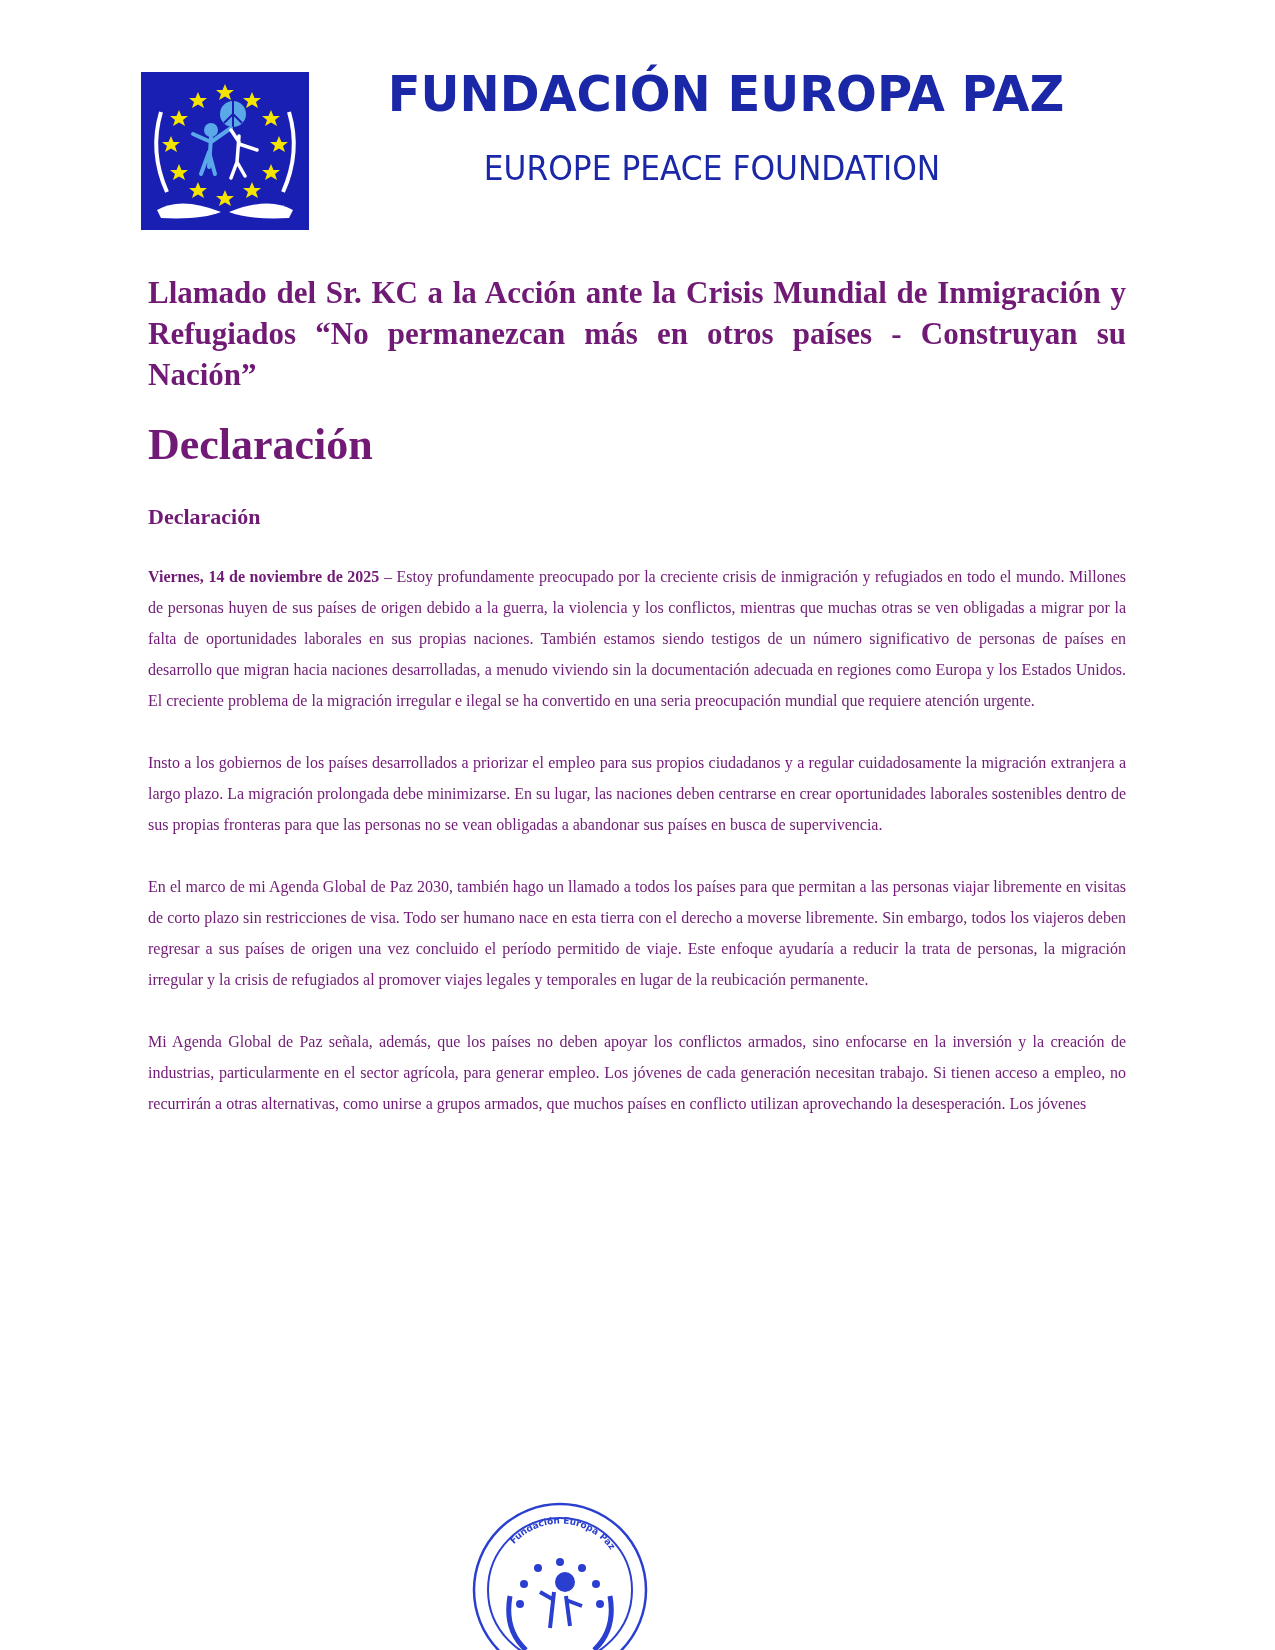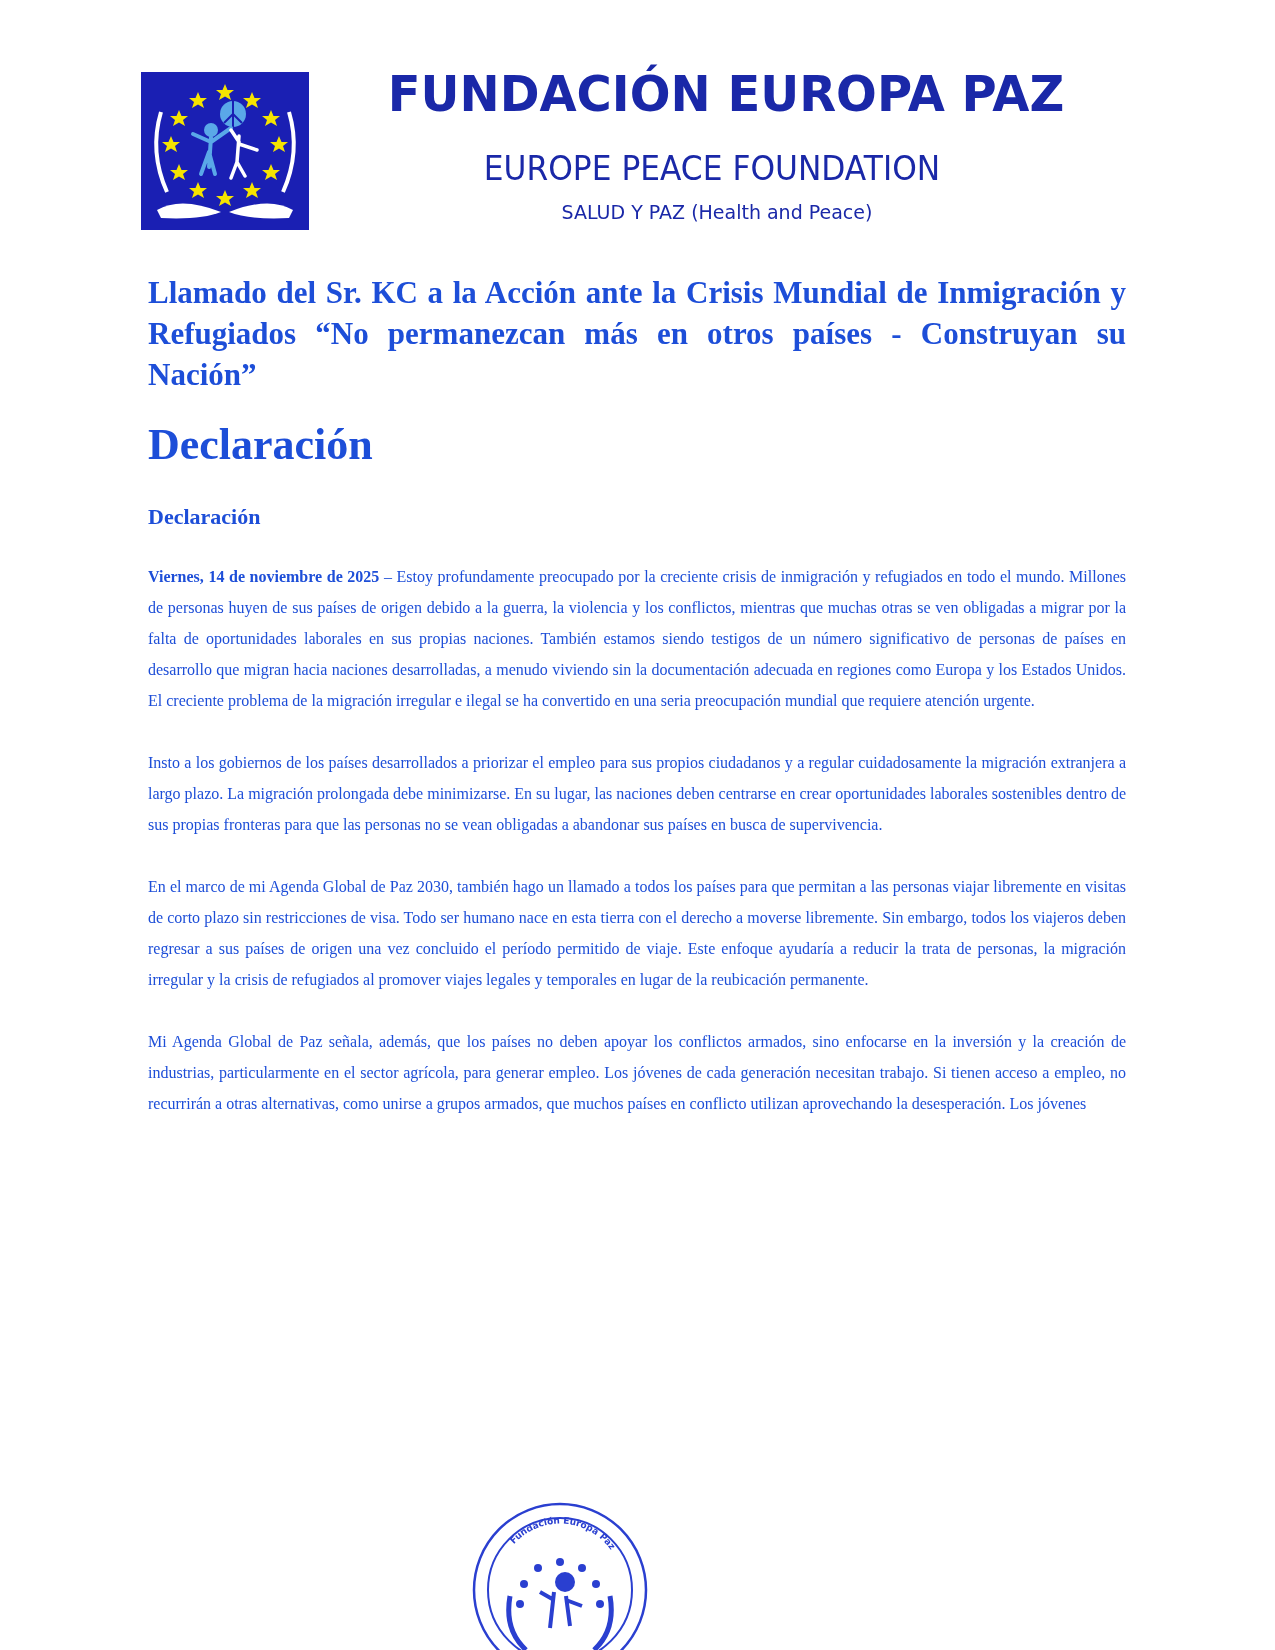--- a/index.html
+++ b/index.html
@@ -7,21 +7,21 @@
     .page { position: absolute; left: 0; top: 0; width: 1275px; height: 1208px; background: #fff; }
 
     .logo { position: absolute; left: 141px; top: 72px; width: 168px; height: 158px; background: #1a1fb3; }
     .logo svg { width: 100%; height: 100%; display: block; }
 
     .brand { position: absolute; left: 360px; top: 64px; width: 740px; text-align: center; color: #1a28a8; font-family: "DejaVu Sans", sans-serif; }
     .brand-title { font-size: 50px; font-weight: bold; letter-spacing: 0px; line-height: 60px; margin-left: -8px; white-space: nowrap; transform: scaleX(0.96); transform-origin: center; }
     .brand-sub { font-size: 34px; line-height: 44px; margin-top: 22px; white-space: nowrap; transform: scaleX(0.92); transform-origin: center; margin-left: -36px; }
     .brand-tag { font-size: 19px; line-height: 24px; margin-top: 10px; white-space: nowrap; margin-left: -26px; }
 
-    .content { position: absolute; left: 148px; top: 272px; width: 978px; font-family: "Liberation Serif", serif; color: #1d4ed8; }
+    .content { position: absolute; left: 148px; top: 272px; width: 978px; font-family: "Liberation Serif", serif; color: #701a75; }
     .headline { font-size: 31px; font-weight: bold; line-height: 41px; text-align: justify; margin: 0; }
     .h1 { font-size: 44px; font-weight: bold; line-height: 52px; margin: 24px 0 0 0; }
     .h3 { font-size: 22px; font-weight: bold; line-height: 28px; margin: 32px 0 0 0; }
     .para { font-size: 16px; line-height: 31px; text-align: justify; margin: 0; }
     .para + .para { margin-top: 31px; }
     .body { margin-top: 30px; }
     .date { font-weight: bold; }
 
     .seal { position: absolute; left: 470px; top: 1500px; width: 180px; height: 180px; }
     .seal svg { width: 100%; height: 100%; display: block; }
@@ -56,21 +56,20 @@
       <path d="M20 40 Q8 80 26 120" stroke="#ffffff" stroke-width="4" fill="none"></path>
       <path d="M148 40 Q160 80 142 120" stroke="#ffffff" stroke-width="4" fill="none"></path>
       <path d="M16 138 Q40 124 80 140 Q60 148 20 146 Z" fill="#ffffff"></path>
       <path d="M152 138 Q128 124 88 140 Q108 148 148 146 Z" fill="#ffffff"></path>
     </svg>
   </div>
 
   <div class="brand">
     <div class="brand-title">FUNDACIÓN EUROPA PAZ</div>
     <div class="brand-sub">EUROPE PEACE FOUNDATION</div>
-    <div class="brand-tag">SALUD Y PAZ (Health and Peace)</div>
   </div>
 
   <div class="content">
     <p class="headline">Llamado del Sr. KC a la Acción ante la Crisis Mundial de Inmigración y Refugiados “No permanezcan  más en otros países - Construyan su Nación”</p>
     <div class="h1">Declaración</div>
     <div class="h3">Declaración</div>
 
     <div class="body">
       <p class="para"><span class="date">Viernes, 14 de noviembre de 2025</span><span> – Estoy profundamente preocupado por la creciente crisis de inmigración y refugiados en todo el mundo. Millones de personas huyen de sus países de origen debido a la guerra, la violencia y los conflictos, mientras que muchas otras se ven obligadas a migrar por la falta de oportunidades laborales en sus propias naciones. También estamos siendo testigos de un número significativo de personas de países en desarrollo que migran hacia naciones desarrolladas, a menudo viviendo sin la documentación adecuada en regiones como Europa y los Estados Unidos. El creciente problema de la migración irregular e ilegal se ha convertido en una seria preocupación mundial que requiere atención urgente.</span></p>
       <p class="para">Insto a los gobiernos de los países desarrollados a priorizar el empleo para sus propios ciudadanos y a regular cuidadosamente la migración extranjera a largo plazo. La migración prolongada debe minimizarse. En su lugar, las naciones deben centrarse en crear oportunidades laborales sostenibles dentro de sus propias fronteras para que las personas no se vean obligadas a abandonar sus países en busca de supervivencia.</p>

